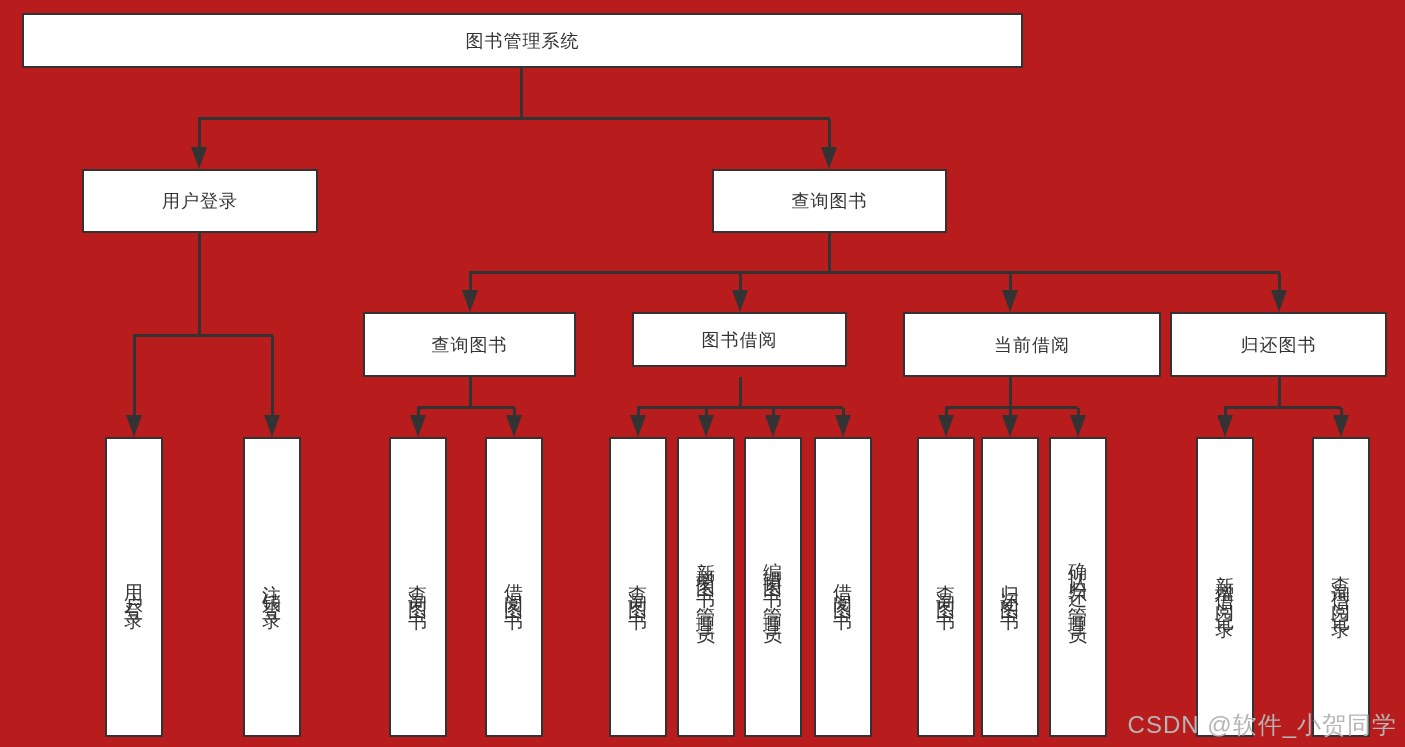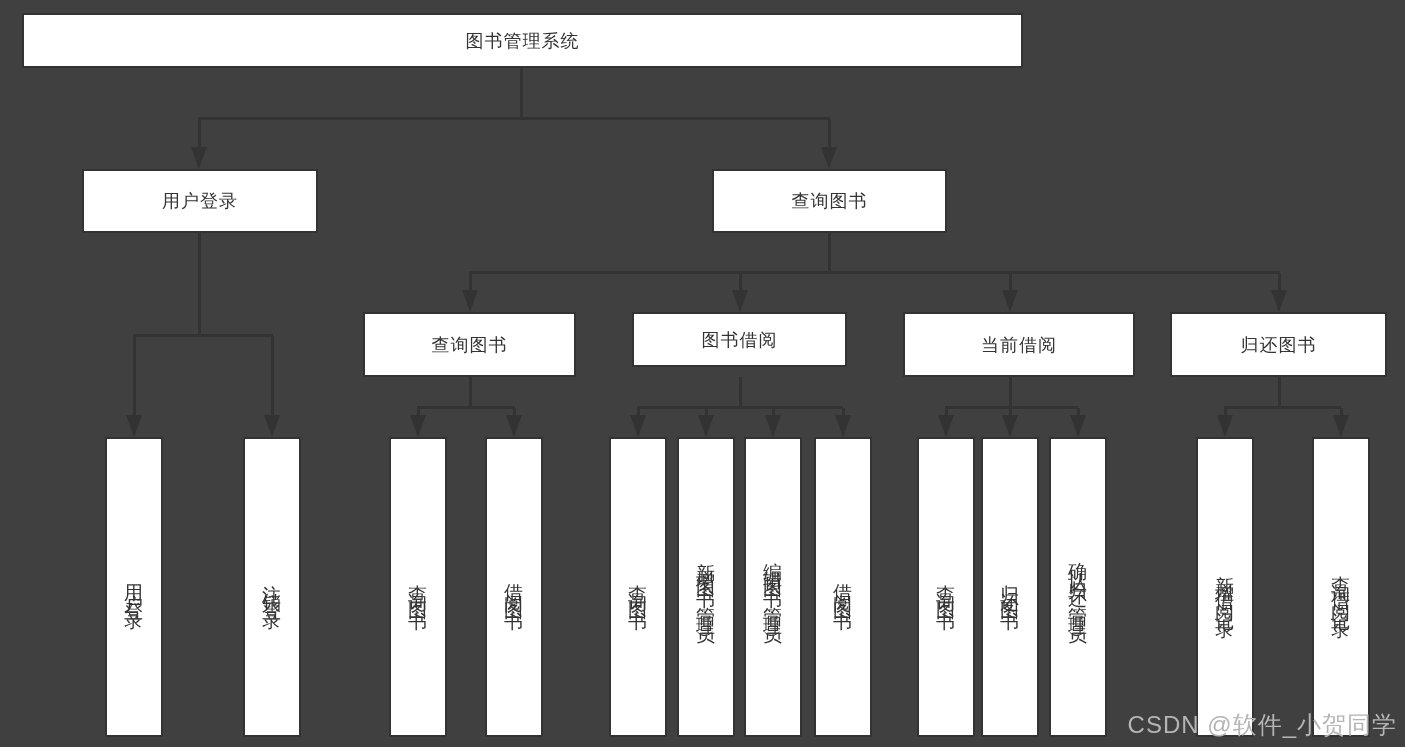--- a/index.html
+++ b/index.html
@@ -1,19 +1,19 @@
 <!DOCTYPE html>
 <html><head>
 <meta charset="utf-8">
 <style>
   html,body{margin:0;padding:0;background:#ffffff;}
   .canvas{
     position:relative;
     width:1405px;height:747px;
-    background:#404040;
+    background:#b91c1c;
     font-family:"Liberation Sans", sans-serif;
     overflow:hidden;
   }
   .hbox{
     position:absolute;
     box-sizing:border-box;
     border:2.5px solid #333333;
     background:#ffffff;
     display:flex;align-items:center;justify-content:center;
     font-size:18px;color:#333333;
@@ -82,21 +82,21 @@
   <div class="tri" style="left:462px;top:290px"></div>
   <div class="vline" style="left:739px;top:273px;height:18px"></div>
   <div class="tri" style="left:732px;top:290px"></div>
   <div class="vline" style="left:1009px;top:273px;height:18px"></div>
   <div class="tri" style="left:1002px;top:290px"></div>
   <div class="vline" style="left:1278px;top:273px;height:18px"></div>
   <div class="tri" style="left:1271px;top:290px"></div>
 
   <div class="hbox" style="left:363px;top:312px;width:213px;height:65px">查询图书</div>
   <div class="hbox" style="left:632px;top:312px;width:215px;height:55px">图书借阅</div>
-  <div class="hbox" style="left:903px;top:312px;width:232px;height:65px">当前借阅</div>
+  <div class="hbox" style="left:903px;top:312px;width:258px;height:65px">当前借阅</div>
   <div class="hbox" style="left:1170px;top:312px;width:217px;height:65px">归还图书</div>
 
   <div class="vline" style="left:469px;top:377px;height:30px"></div>
   <div class="hline" style="left:417px;top:406px;width:98px"></div>
   <div class="vline" style="left:417px;top:408px;height:8px"></div>
   <div class="tri" style="left:410px;top:415px"></div>
   <div class="vline" style="left:513px;top:408px;height:8px"></div>
   <div class="tri" style="left:506px;top:415px"></div>
 
   <div class="vline" style="left:739px;top:377px;height:30px"></div>

